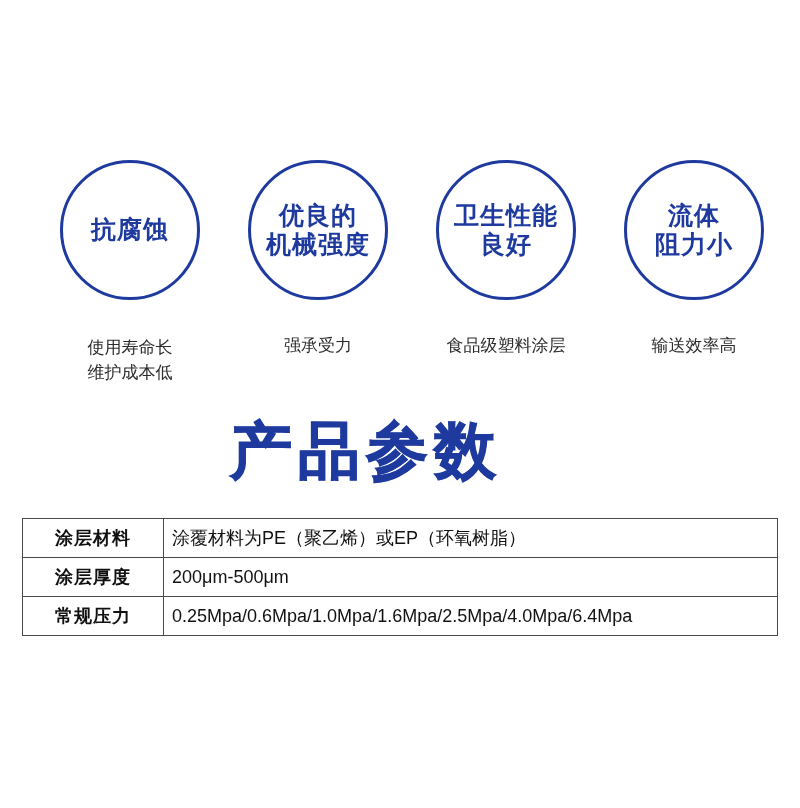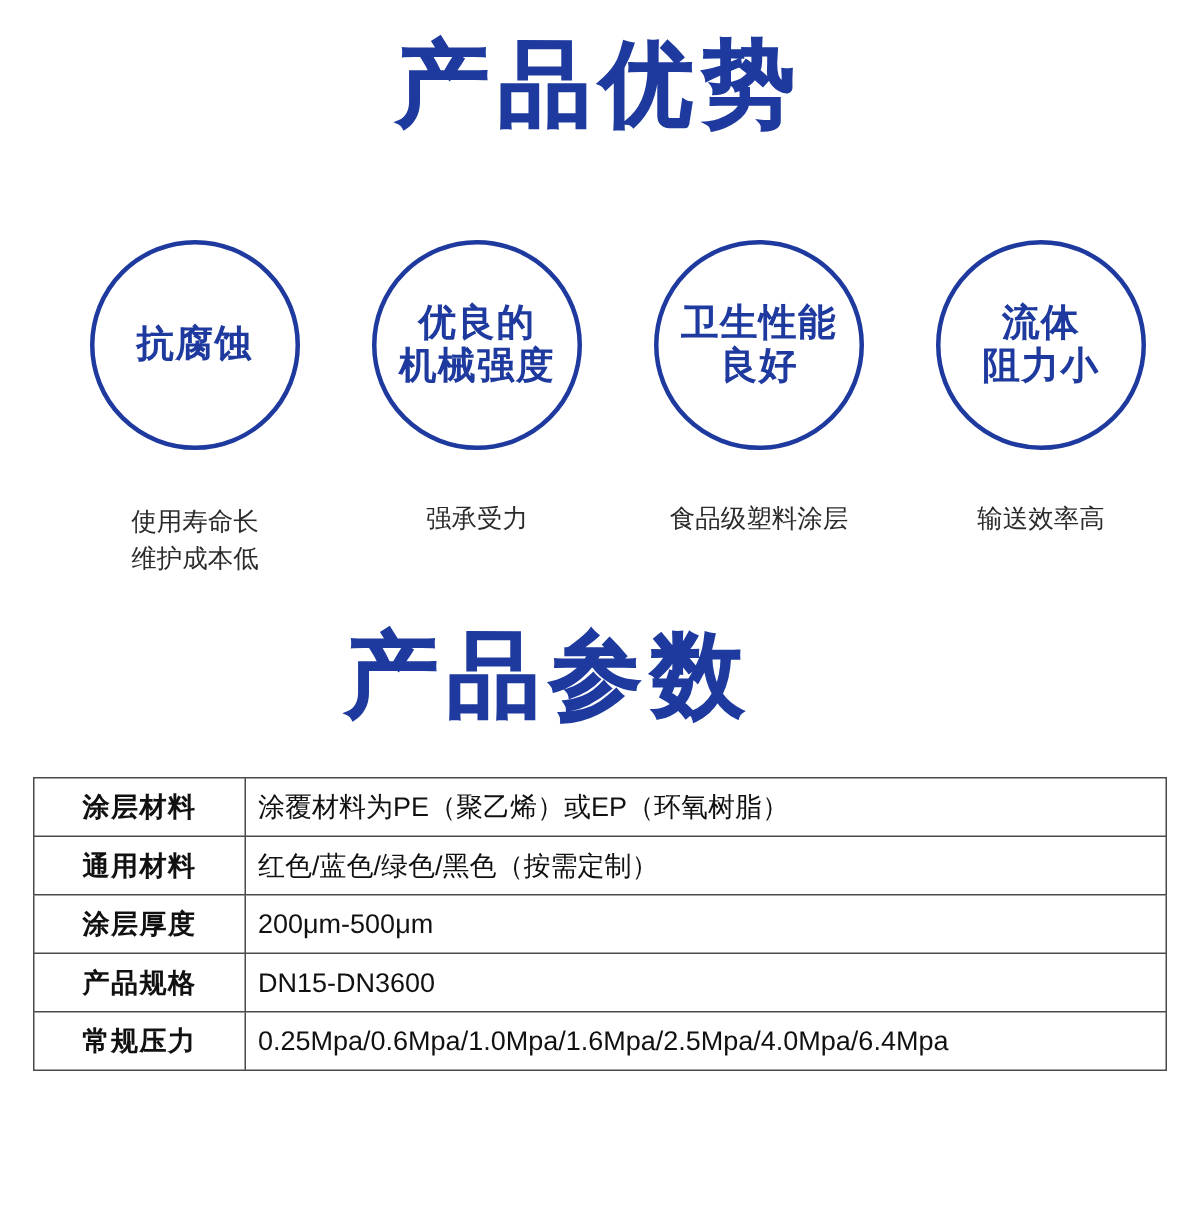--- a/index.html
+++ b/index.html
@@ -120,21 +120,20 @@
   }
   #param-table td.value {
     letter-spacing: 0px;
   }
 </style>
 </head>
 <body>
 
 <div class="page">
 
-  <div class="title" id="advantages-title">产品优势</div>
 
   <div class="circles-row">
 
     <div class="adv-item">
       <div class="adv-circle">
         <span class="adv-circle-text">抗腐蚀</span>
       </div>
       <div class="adv-caption">使用寿命长
 维护成本低</div>
     </div>
@@ -167,30 +166,22 @@
 
   <div class="title" id="params-title">产品参数</div>
 
   <table id="param-table">
     <tbody>
       <tr>
         <td class="label">涂层材料</td>
         <td class="value">涂覆材料为PE（聚乙烯）或EP（环氧树脂）</td>
       </tr>
       <tr>
-        <td class="label">通用材料</td>
-        <td class="value">红色/蓝色/绿色/黑色（按需定制）</td>
-      </tr>
-      <tr>
         <td class="label">涂层厚度</td>
         <td class="value">200μm-500μm</td>
-      </tr>
-      <tr>
-        <td class="label">产品规格</td>
-        <td class="value">DN15-DN3600</td>
       </tr>
       <tr>
         <td class="label">常规压力</td>
         <td class="value">0.25Mpa/0.6Mpa/1.0Mpa/1.6Mpa/2.5Mpa/4.0Mpa/6.4Mpa</td>
       </tr>
     </tbody>
   </table>
 
 </div>
 

